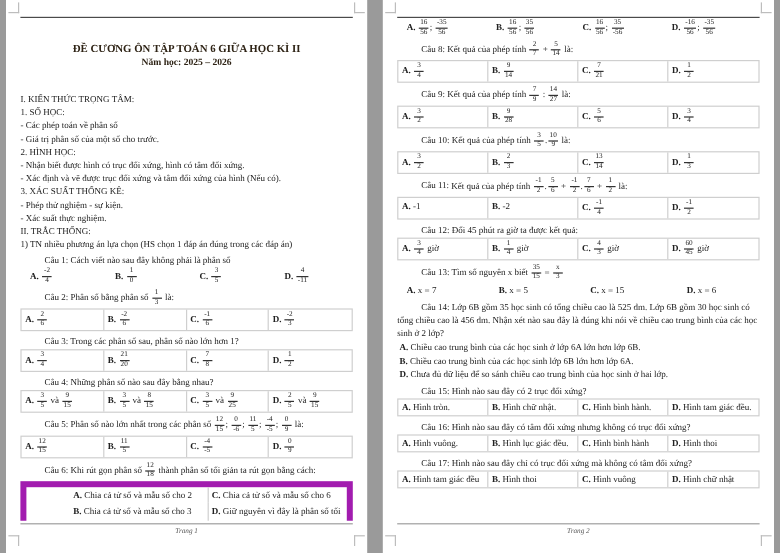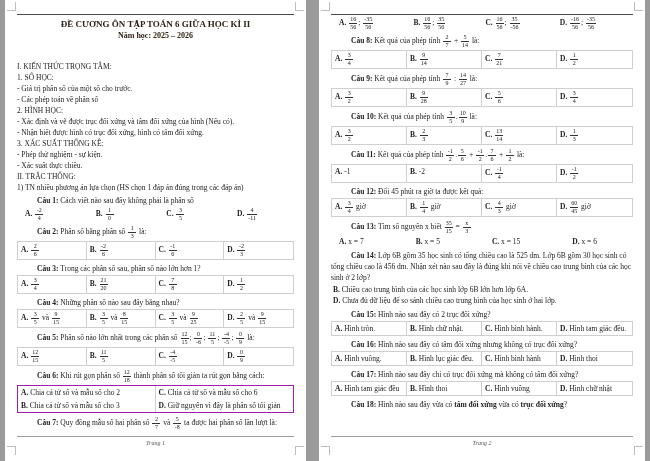--- a/index.html
+++ b/index.html
@@ -3,37 +3,37 @@
 <meta charset="utf-8">
 <style>
   html,body{margin:0;padding:0;background:#9a9a9a;}
   .canvas{position:relative;width:650px;height:461px;background:#9a9a9a;overflow:hidden;
           font-family:"Liberation Serif","DejaVu Serif",serif;color:#222;font-size:7.5px;line-height:11px;}
   .page{position:absolute;top:0;background:#fff;overflow:hidden;}
   .page1{left:5px;width:301px;height:461px;}
   .page2{left:319px;width:326px;height:461px;}
   .content{padding:0 12px;height:434px;overflow:hidden;}
   .toprule{border-top:1px solid #4a4a4a;margin-top:14px;}
-  .title{font-size:9px;font-weight:bold;text-align:center;margin-top:4px;color:#2e2315;}
+  .title{font-size:9px;font-weight:bold;text-align:center;margin-top:20px;color:#2e2315;}
   .subtitle{font-size:8px;font-weight:bold;text-align:center;margin-bottom:20px;color:#2e2315;}
   .heading{font-weight:normal;}
   .para{}
   .q{margin-top:2px;}
-  .qlabel{font-weight:bold;padding-left:20px;}
+  .qlabel{font-weight:normal;padding-left:20px;}
   .okey{font-weight:bold;}
   .brun{font-weight:bold;}
   .frac{display:inline-block;text-align:center;vertical-align:middle;font-size:6px;line-height:7px;margin:0 1px;}
   .frac .num{display:block;border-bottom:1px solid #333;padding:0 1px;min-width:6px;}
   .frac .den{display:block;padding:0 1px;}
   .opts{margin:1px 0 3px;}
   .opts.inline{display:flex;justify-content:space-between;padding:0 36px 0 8px;}
   .opts.table4{display:grid;grid-template-columns:repeat(4,1fr);border:1px solid #cfcfcf;}
   .opts.table4 .opt{border-right:1px solid #cfcfcf;padding:1px 3px;}
   .opts.table4 .opt:last-child{border-right:none;}
-  .opts.table2{display:grid;grid-template-columns:1fr 1fr;border:1px solid #a21caf;}
+  .opts.table2{display:grid;grid-template-columns:1fr 1fr;border:5px solid #a21caf;padding-left:36px;}
   .opts.table2 .opt{padding:1px 3px;}
   .opts.table2 .opt:nth-child(odd){border-right:1px solid #cfcfcf;}
   .opts.list .opt{display:block;padding-left:2px;}
   .footer{position:absolute;left:12px;right:12px;bottom:12px;border-top:1px solid #9e9e9e;
           text-align:center;font-size:6px;font-style:italic;color:#555;padding-top:1px;}
   .crop{position:absolute;width:8px;height:8px;border:0 solid #bdbdbd;}
   .crop.tl{left:2px;top:2px;border-right-width:1px;border-bottom-width:1px;}
   .crop.tr{right:2px;top:2px;border-left-width:1px;border-bottom-width:1px;}
   .crop.bl{left:2px;bottom:6px;border-right-width:1px;border-top-width:1px;}
   .crop.br{right:2px;bottom:6px;border-left-width:1px;border-top-width:1px;}
@@ -48,28 +48,28 @@
     <i class="crop tr"></i>
     <i class="crop bl"></i>
     <i class="crop br"></i>
     <div class="content">
       <div class="toprule"></div>
       <div class="title">ĐỀ CƯƠNG ÔN TẬP TOÁN 6 GIỮA HỌC KÌ II</div>
       <div class="subtitle">Năm học: 2025 – 2026</div>
       <div id="p1blocks">
           <div class="heading">I. KIẾN THỨC TRỌNG TÂM:</div>
           <div class="heading">1. SỐ HỌC:</div>
+          <div class="para">- Các phép toán về phân số</div>
           <div class="para">- Giá trị phân số của một số cho trước.</div>
-          <div class="para">- Các phép toán về phân số</div>
           <div class="heading">2. HÌNH HỌC:</div>
+          <div class="para">- Nhận biết được hình có trục đối xứng, hình có tâm đối xứng.</div>
           <div class="para">- Xác định và vẽ được trục đối xứng và tâm đối xứng của hình (Nếu có).</div>
-          <div class="para">- Nhận biết được hình có trục đối xứng, hình có tâm đối xứng.</div>
           <div class="heading">3. XÁC SUẤT THỐNG KÊ:</div>
           <div class="para">- Phép thử nghiệm - sự kiện.</div>
-          <div class="para">- Xác suất thực chiều.</div>
+          <div class="para">- Xác suất thực nghiệm.</div>
           <div class="heading">II. TRẮC THỐNG:</div>
           <div class="heading">1) TN nhiều phương án lựa chọn (HS chọn 1 đáp án đúng trong các đáp án)</div>
           <div class="q"><span class="qlabel">Câu 1: </span>Cách viết nào sau đây không phải là phân số</div>
           <div class="opts inline">
             <span class="opt"><b class="okey">A. </b><span class="frac"><span class="num">-2</span><span class="den">4</span></span></span>
             <span class="opt"><b class="okey">B. </b><span class="frac"><span class="num">1</span><span class="den">0</span></span></span>
             <span class="opt"><b class="okey">C. </b><span class="frac"><span class="num">3</span><span class="den">5</span></span></span>
             <span class="opt"><b class="okey">D. </b><span class="frac"><span class="num">4</span><span class="den">-11</span></span></span>
           </div>
           <div class="q"><span class="qlabel">Câu 2: </span>Phân số bằng phân số <span class="frac"><span class="num">1</span><span class="den">3</span></span> là:</div>
@@ -166,20 +166,21 @@
           </div>
           <div class="q"><span class="qlabel">Câu 13: </span>Tìm số nguyên x biết <span class="frac"><span class="num">35</span><span class="den">15</span></span> = <span class="frac"><span class="num">x</span><span class="den">3</span></span></div>
           <div class="opts inline">
             <span class="opt"><b class="okey">A. </b>x = 7</span>
             <span class="opt"><b class="okey">B. </b>x = 5</span>
             <span class="opt"><b class="okey">C. </b>x = 15</span>
             <span class="opt"><b class="okey">D. </b>x = 6</span>
           </div>
           <div class="q"><span class="qlabel">Câu 14: </span>Lớp 6B gồm 35 học sinh có tổng chiều cao là 525 dm. Lớp 6B gồm 30 học sinh có tổng chiều cao là 456 dm. Nhận xét nào sau đây là đúng khi nói về chiều cao trung bình của các học sinh ở 2 lớp?</div>
           <div class="opts list">
+            <div class="opt"><b class="okey">A. </b>Chiều cao trung bình của các học sinh ở lớp 6A lớn hơn lớp 6B.</div>
             <div class="opt"><b class="okey">B. </b>Chiều cao trung bình của các học sinh lớp 6B lớn hơn lớp 6A.</div>
             <div class="opt"><b class="okey">D. </b>Chưa đủ dữ liệu để so sánh chiều cao trung bình của học sinh ở hai lớp.</div>
           </div>
           <div class="q"><span class="qlabel">Câu 15: </span>Hình nào sau đây có 2 trục đối xứng?</div>
           <div class="opts table4">
             <span class="opt"><b class="okey">A. </b>Hình tròn.</span>
             <span class="opt"><b class="okey">B. </b>Hình chữ nhật.</span>
             <span class="opt"><b class="okey">C. </b>Hình bình hành.</span>
             <span class="opt"><b class="okey">D. </b>Hình tam giác đều.</span>
           </div>
@@ -190,21 +191,20 @@
             <span class="opt"><b class="okey">C. </b>Hình bình hành</span>
             <span class="opt"><b class="okey">D. </b>Hình thoi</span>
           </div>
           <div class="q"><span class="qlabel">Câu 17: </span>Hình nào sau đây chỉ có trục đối xứng mà không có tâm đối xứng?</div>
           <div class="opts table4">
             <span class="opt"><b class="okey">A. </b>Hình tam giác đều</span>
             <span class="opt"><b class="okey">B. </b>Hình thoi</span>
             <span class="opt"><b class="okey">C. </b>Hình vuông</span>
             <span class="opt"><b class="okey">D. </b>Hình chữ nhật</span>
           </div>
-          <div class="q"><span class="qlabel">Câu 18: </span>Hình nào sau đây vừa có <b class="brun">tâm đối xứng</b> vừa có <b class="brun">trục đối xứng</b>?</div>
         </div>
     </div>
     <div class="footer">
       <span>Trang 2</span>
     </div>
   </div>
 
 </div>
 
 </body></html>

